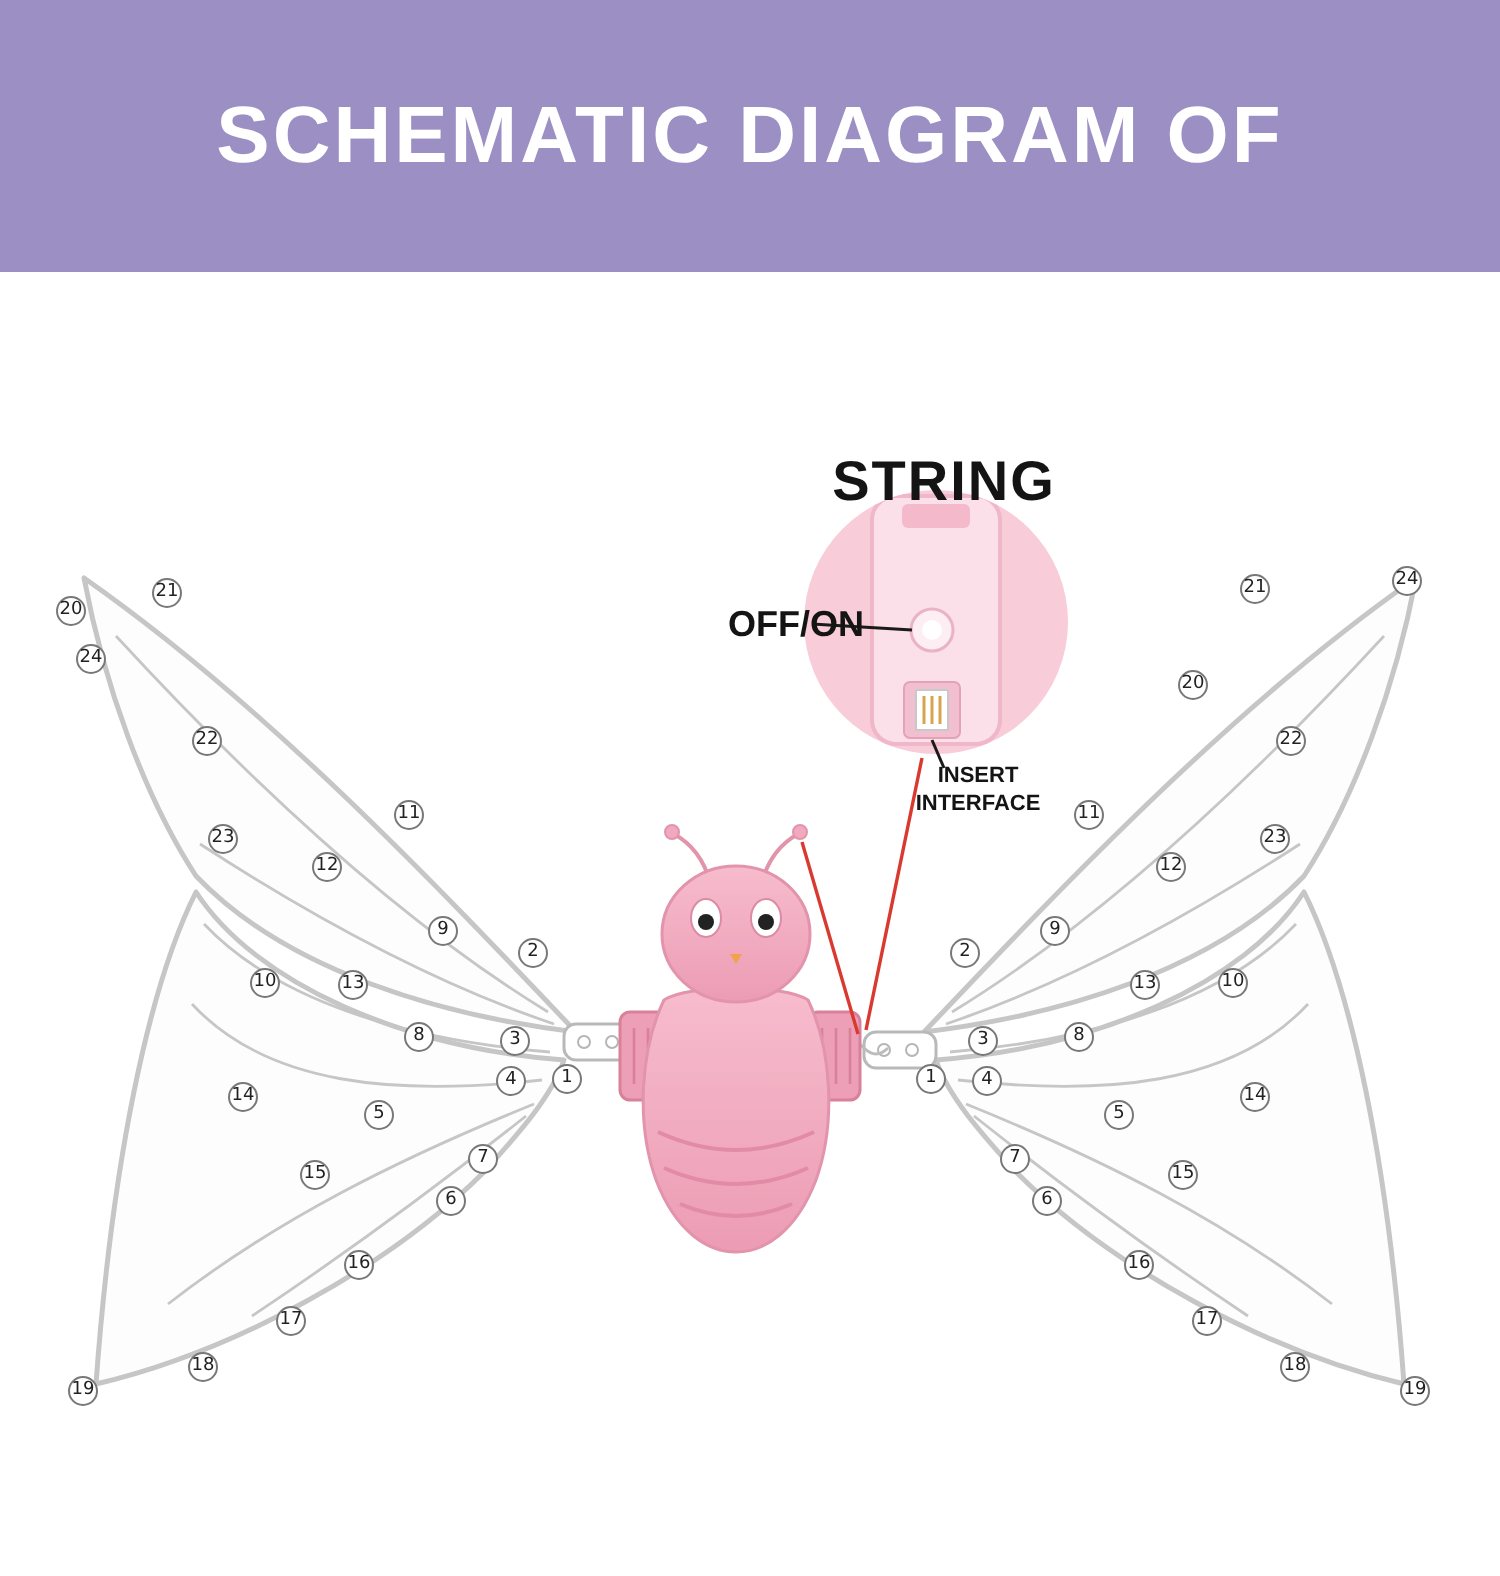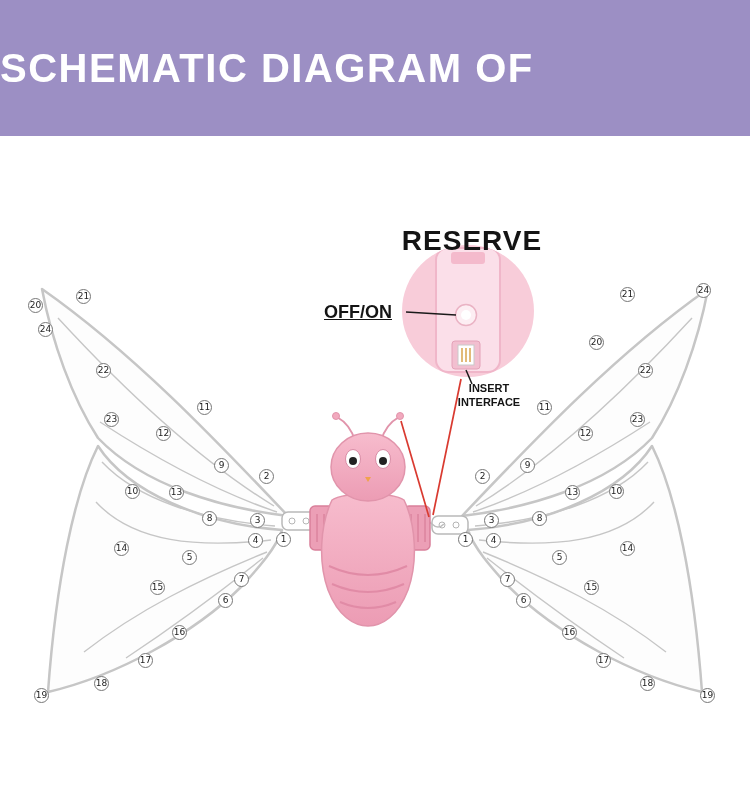--- a/index.html
+++ b/index.html
@@ -10,31 +10,31 @@
   }
   *{margin:0;padding:0;box-sizing:border-box;}
   html,body{width:750px;height:788px;}
   body{
     position:relative;background:#ffffff;overflow:hidden;
     font-family:"Liberation Sans",sans-serif;
   }
   .banner{
     position:absolute;left:0;top:0;width:750px;height:136px;
     background:var(--header-bg);
-    display:flex;flex-direction:column;align-items:flex-start;justify-content:center;
+    display:flex;flex-direction:column;align-items:center;justify-content:center;
   }
   .banner-line{
     color:#ffffff;font-weight:bold;font-size:40px;letter-spacing:1.5px;line-height:1.3;
     white-space:nowrap;
   }
   .diagram{position:absolute;left:0;top:136px;width:750px;height:652px;}
   .dsvg{position:absolute;left:0;top:-136px;}
   .label{position:absolute;color:#141414;white-space:nowrap;z-index:5;}
   .switch-label{left:472px;top:89px;transform:translateX(-50%);font-size:28px;font-weight:600;letter-spacing:1px;}
-  .offon-label{left:324px;top:166px;font-size:18px;font-weight:bold;text-decoration:underline;}
+  .offon-label{left:364px;top:166px;font-size:18px;font-weight:bold;}
   .insert-label{left:489px;top:245px;transform:translateX(-50%);font-size:11px;font-weight:bold;text-align:center;line-height:1.3;}
   .reserve-label{
     left:367px;top:241px;transform:translateX(-50%);
     font-size:15px;font-weight:bold;text-align:center;line-height:1.32;
     color:var(--reserve-color);
   }
   .points-layer{position:absolute;left:0;top:-136px;width:750px;height:788px;z-index:6;}
   .num-badge{
     position:absolute;width:15px;height:15px;margin:-8px 0 0 -8px;
     border:1px solid #787878;border-radius:50%;background:#ffffff;
@@ -129,21 +129,21 @@
     </g>
 
     <g>
       <line x1="406" y1="312" x2="456" y2="315" class="black-line"></line>
       <line x1="472" y1="384" x2="466" y2="370" class="black-line"></line>
       <line x1="401" y1="421" x2="429" y2="517" class="red-line"></line>
       <line x1="461" y1="379" x2="433" y2="515" class="red-line"></line>
     </g>
   </svg>
 
-  <div class="label switch-label">RESERVE</div>
+  <div class="label switch-label">STRING</div>
   <div class="label offon-label">OFF/ON</div>
   <div class="label insert-label">
     <div>INSERT</div>
     <div>INTERFACE</div>
   </div>
 
   <div class="points-layer">
       <div class="num-badge" style="left: 284px; top: 540px;">1</div>
       <div class="num-badge" style="left: 267px; top: 477px;">2</div>
       <div class="num-badge" style="left: 258px; top: 521px;">3</div>

